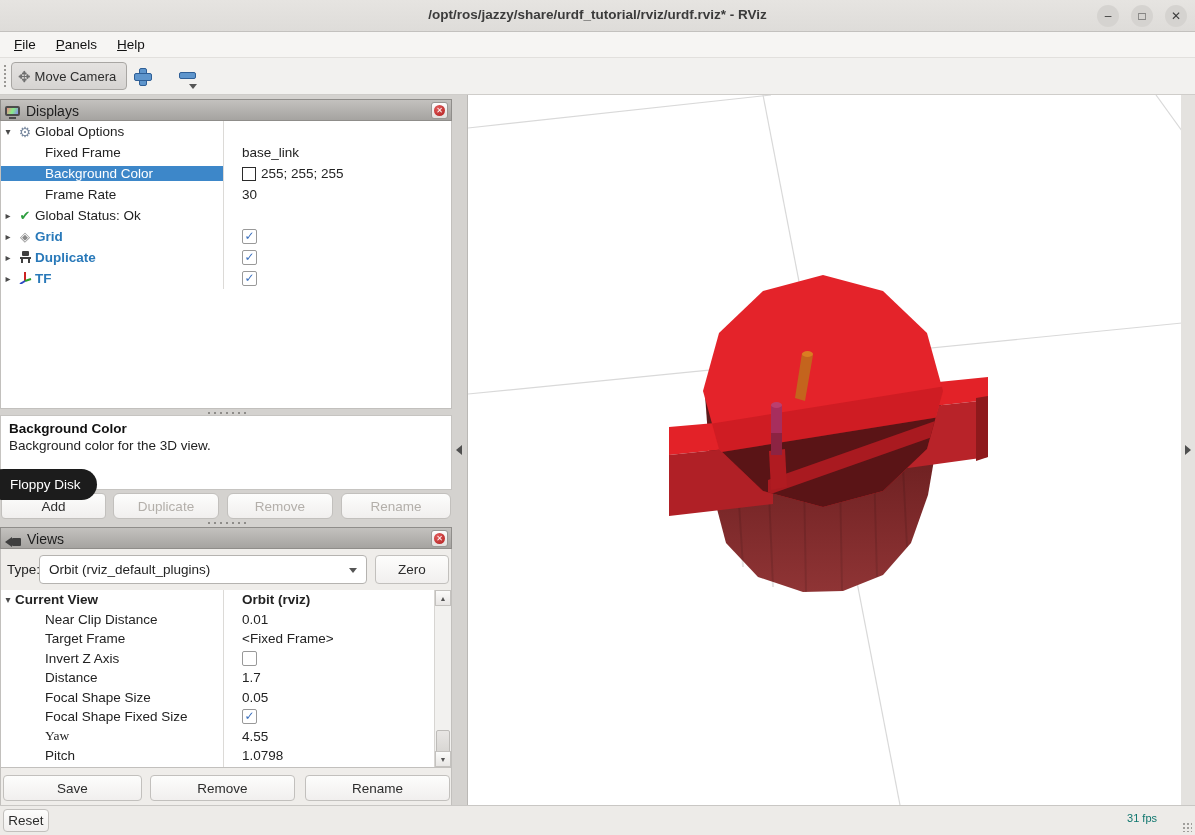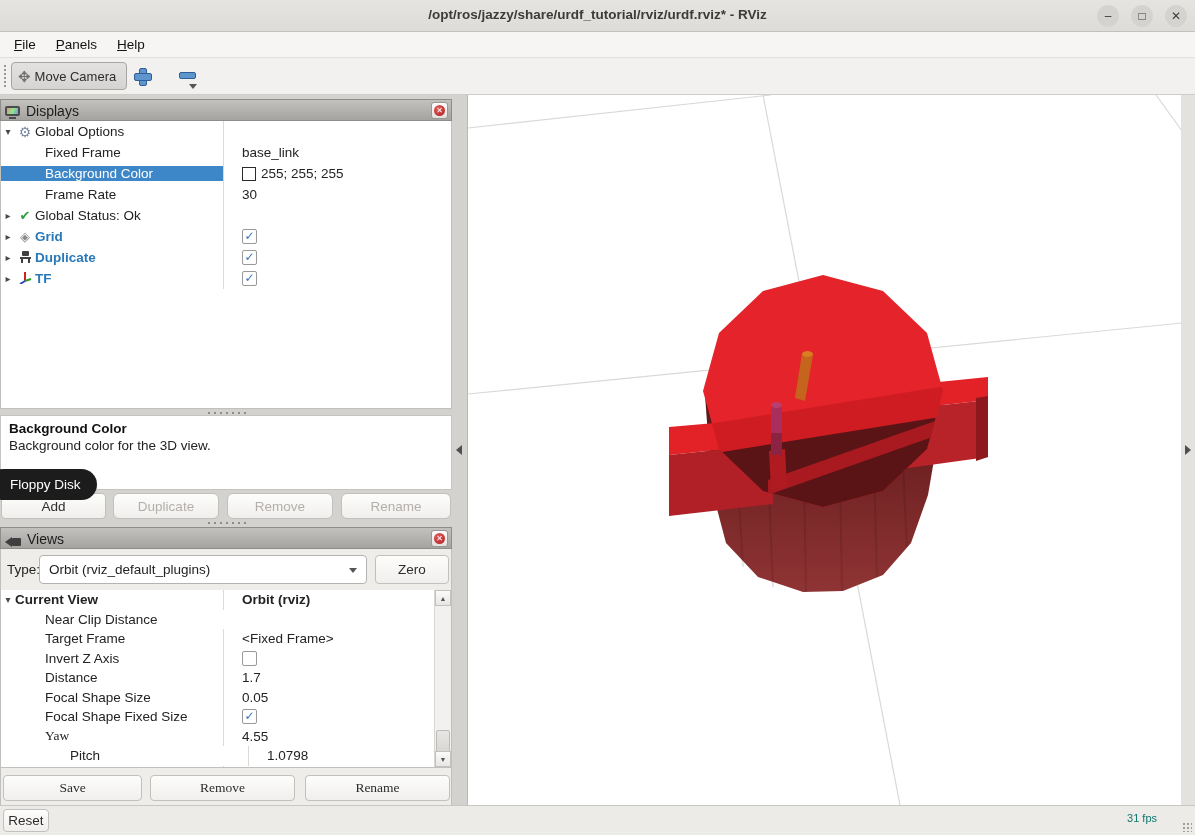--- a/index.html
+++ b/index.html
@@ -67,21 +67,21 @@
   .descbox { position:absolute; left:0; top:320px; width:452px; height:75px; background:#fff; border:1px solid #c6c4c1; padding:5px 8px; }
   .descbox .t { font-weight:bold; font-size:13.5px; color:#111; }
   .descbox .b { font-size:13.5px; color:#222; margin-top:2px; }
 
   
   .btn { background:linear-gradient(#fdfdfc,#f1efee); border:1px solid #c2c0bd; border-radius:4px; text-align:center; font-size:13.5px; color:#2d2d2d; display:flex; align-items:center; justify-content:center; }
   .btn.disabled { color:#b3afaa;border-radius:6px; }
   .addrow .btn { position:absolute; height:26px; top:0; }
   .addrow { position:absolute; left:0; top:398px; width:452px; height:26px; }
   .saverow { position:absolute; left:0; top:680px; width:452px; height:26px; }
-  .saverow .btn { position:absolute; height:26px; top:0;font-family:Liberation Serif, serif; }
+  .saverow .btn { position:absolute; height:26px; top:0; }
 
   
   .tooltip { position:absolute; left:-12px; top:374px; height:31px; padding:0 16px 0 22px; background:#1c1c1c; border-radius:16px; color:#fff; display:flex; align-items:center; font-size:13.5px; z-index:30; }
 
   
   .vbody { position:absolute; left:0; top:454px; width:452px; height:256px; background:#efedea; border-left:1px solid #c2c0bd; border-right:1px solid #c2c0bd; }
   .typerow { position:absolute; left:0; top:6px; width:452px; height:30px; }
   .typerow .lbl { position:absolute; left:6px; top:7px; }
   .combo { position:absolute; left:38px; top:0; width:328px; height:29px; background:#fff; border:1px solid #b5b3b0; border-radius:4px; display:flex; align-items:center; padding:0 24px 0 9px; }
   .combo .arr { position:absolute; right:9px; top:12px; width:0; height:0; border-left:4px solid transparent; border-right:4px solid transparent; border-top:5px solid #555; }
@@ -282,20 +282,23 @@
           <span class="boldlbl">Current View</span>
         </div>
         <div class="tcell-v">
           <span class="boldlbl">Orbit (rviz)</span>
         </div>
       </div>
       <div class="trow" style="height: 19.5px;">
         <div class="tcell-l" style="padding-left: 44px;">
           <span>Near Clip Distance</span>
         </div>
+        <div class="tcell-v">
+          <span>0.01</span>
+        </div>
       </div>
       <div class="trow" style="height: 19.5px;">
         <div class="tcell-l" style="padding-left: 44px;">
           <span>Target Frame</span>
         </div>
         <div class="tcell-v">
           <span>&lt;Fixed Frame&gt;</span>
         </div>
       </div>
       <div class="trow" style="height: 19.5px;">
@@ -331,21 +334,21 @@
         </div>
       </div>
       <div class="trow" style="height: 19.5px;">
         <div class="tcell-l" style="padding-left: 44px; font-family: Liberation Serif, serif;">
           <span>Yaw</span>
         </div>
         <div class="tcell-v">
           <span>4.55</span>
         </div>
       </div>
-      <div class="trow" style="height: 19.5px; margin-left: 25px;">
+      <div class="trow" style="height: 19.5px;">
         <div class="tcell-l" style="padding-left: 44px;">
           <span>Pitch</span>
         </div>
         <div class="tcell-v">
           <span>1.0798</span>
         </div>
       </div>
       <div class="trow" style="height: 19.5px;">
         <div class="tcell-l" style="padding-left: 44px;">
           <span>Focal Point</span>

